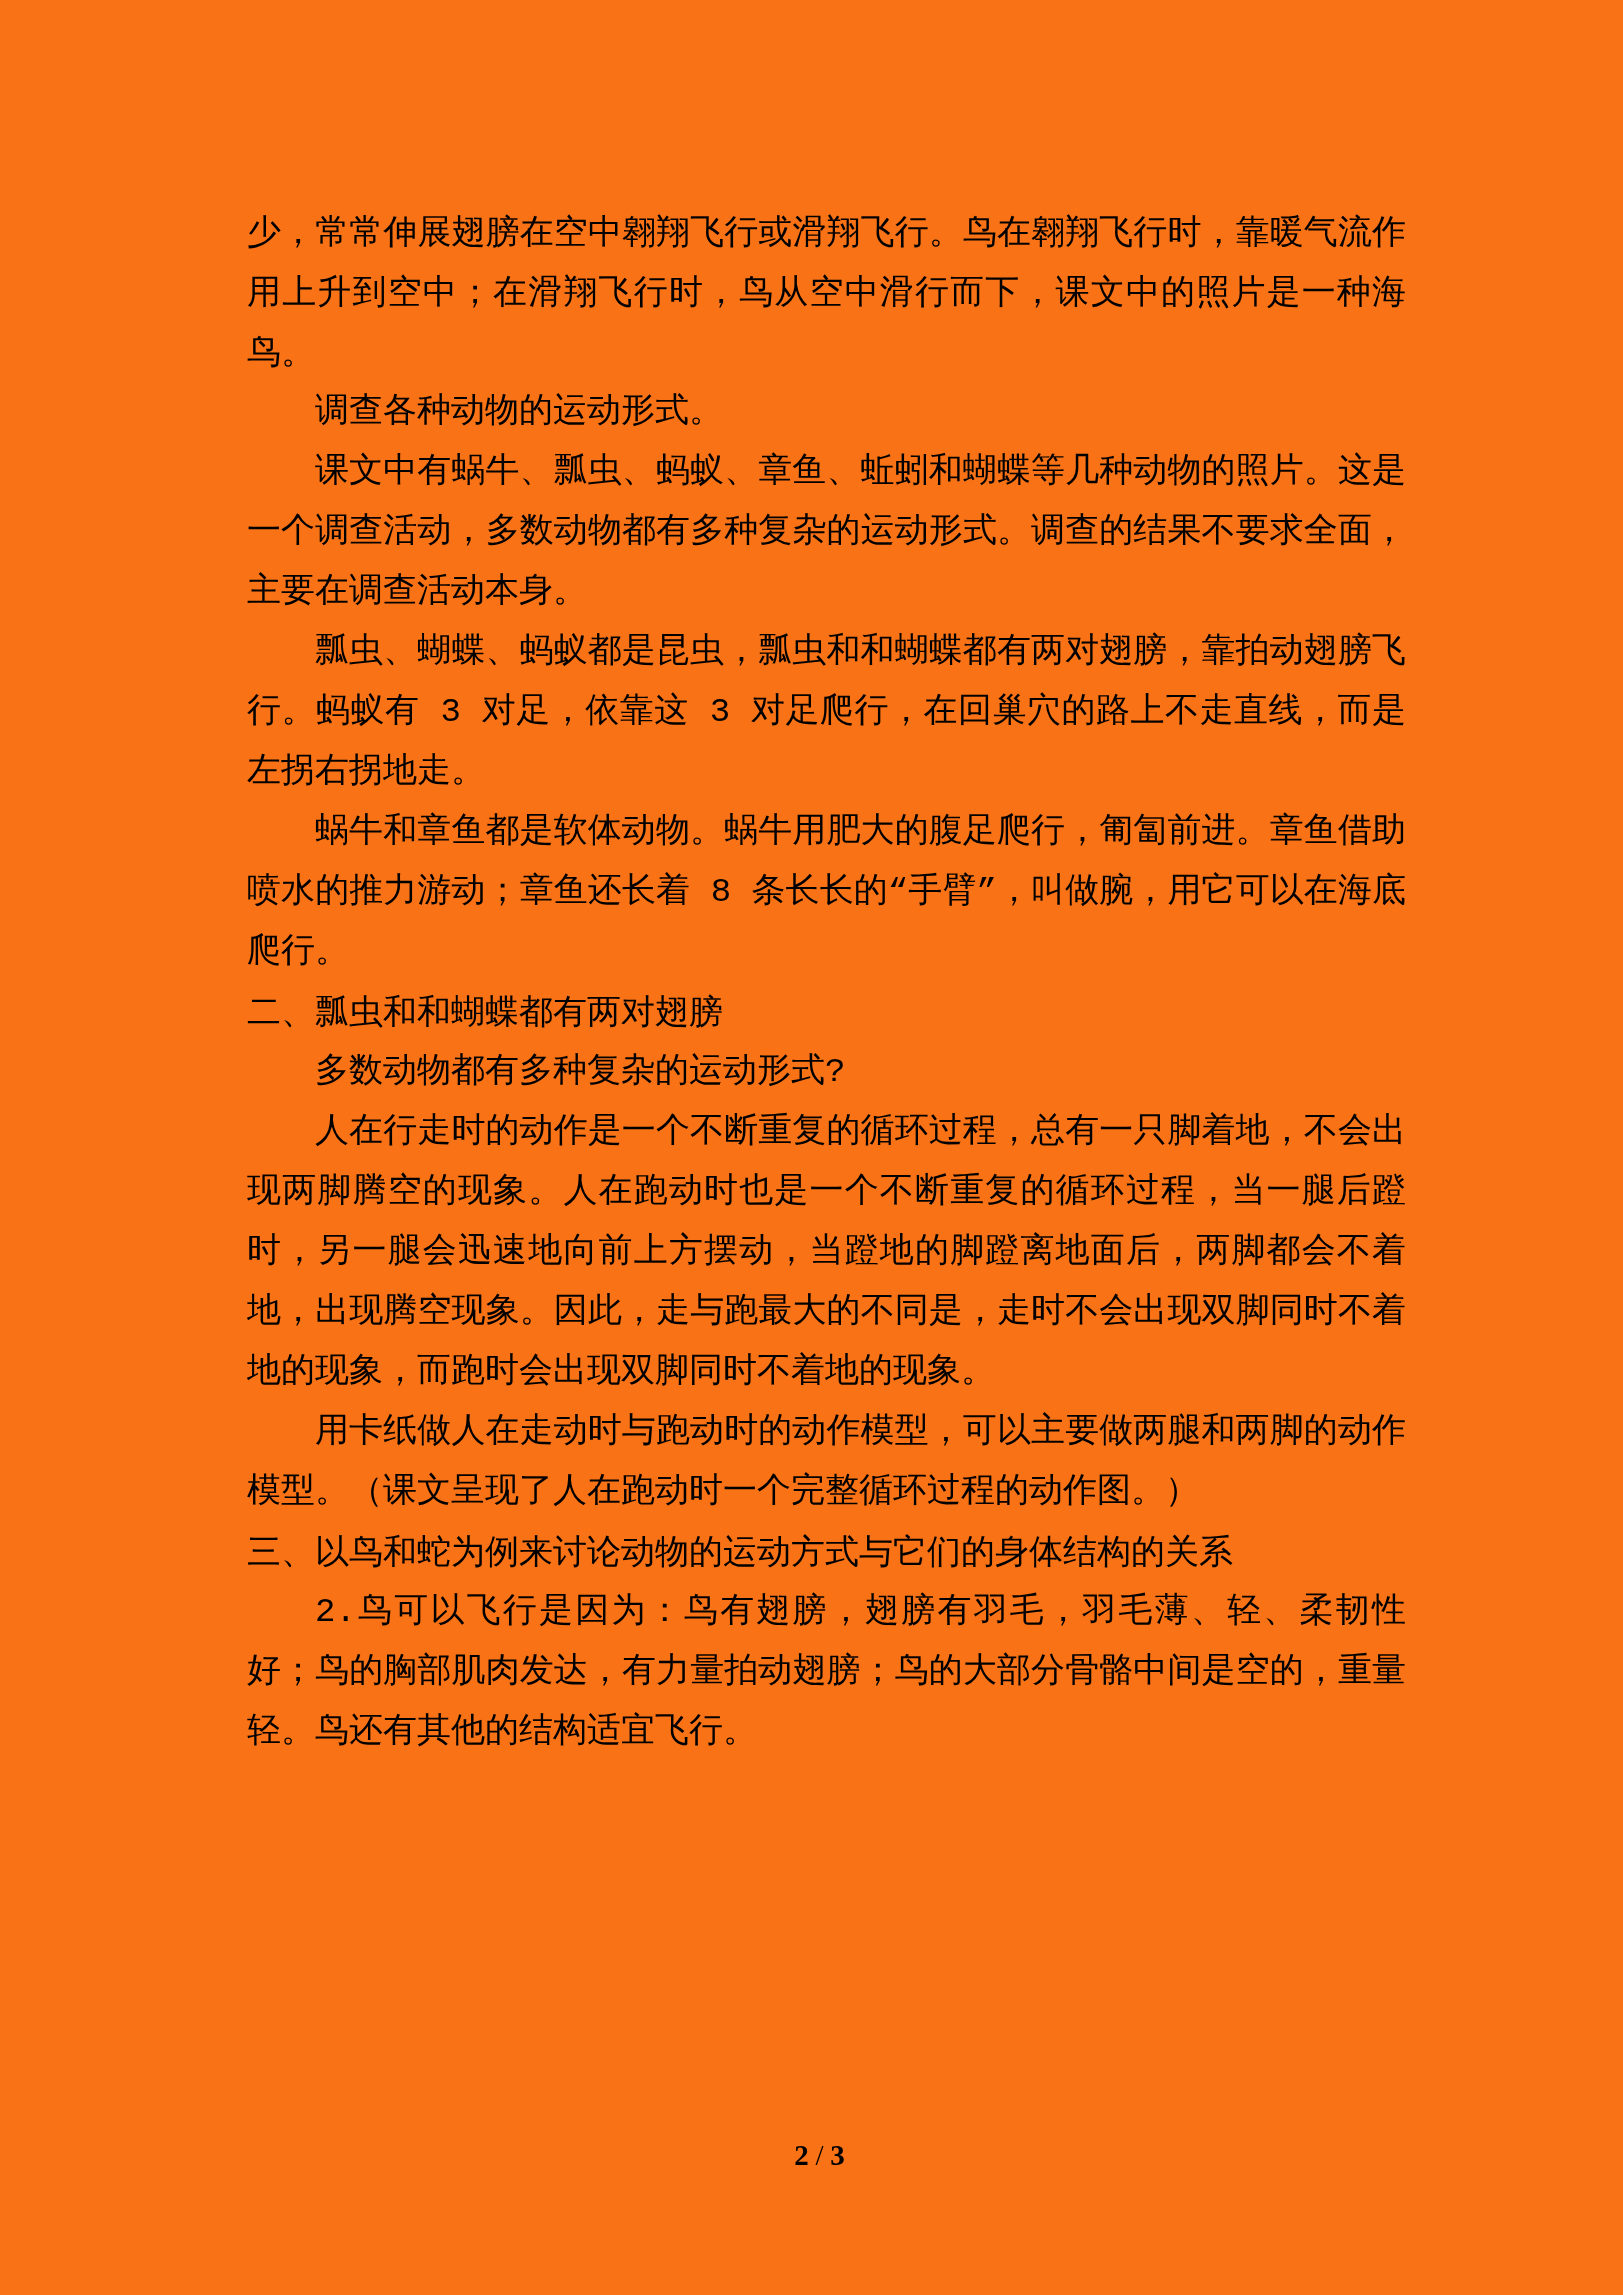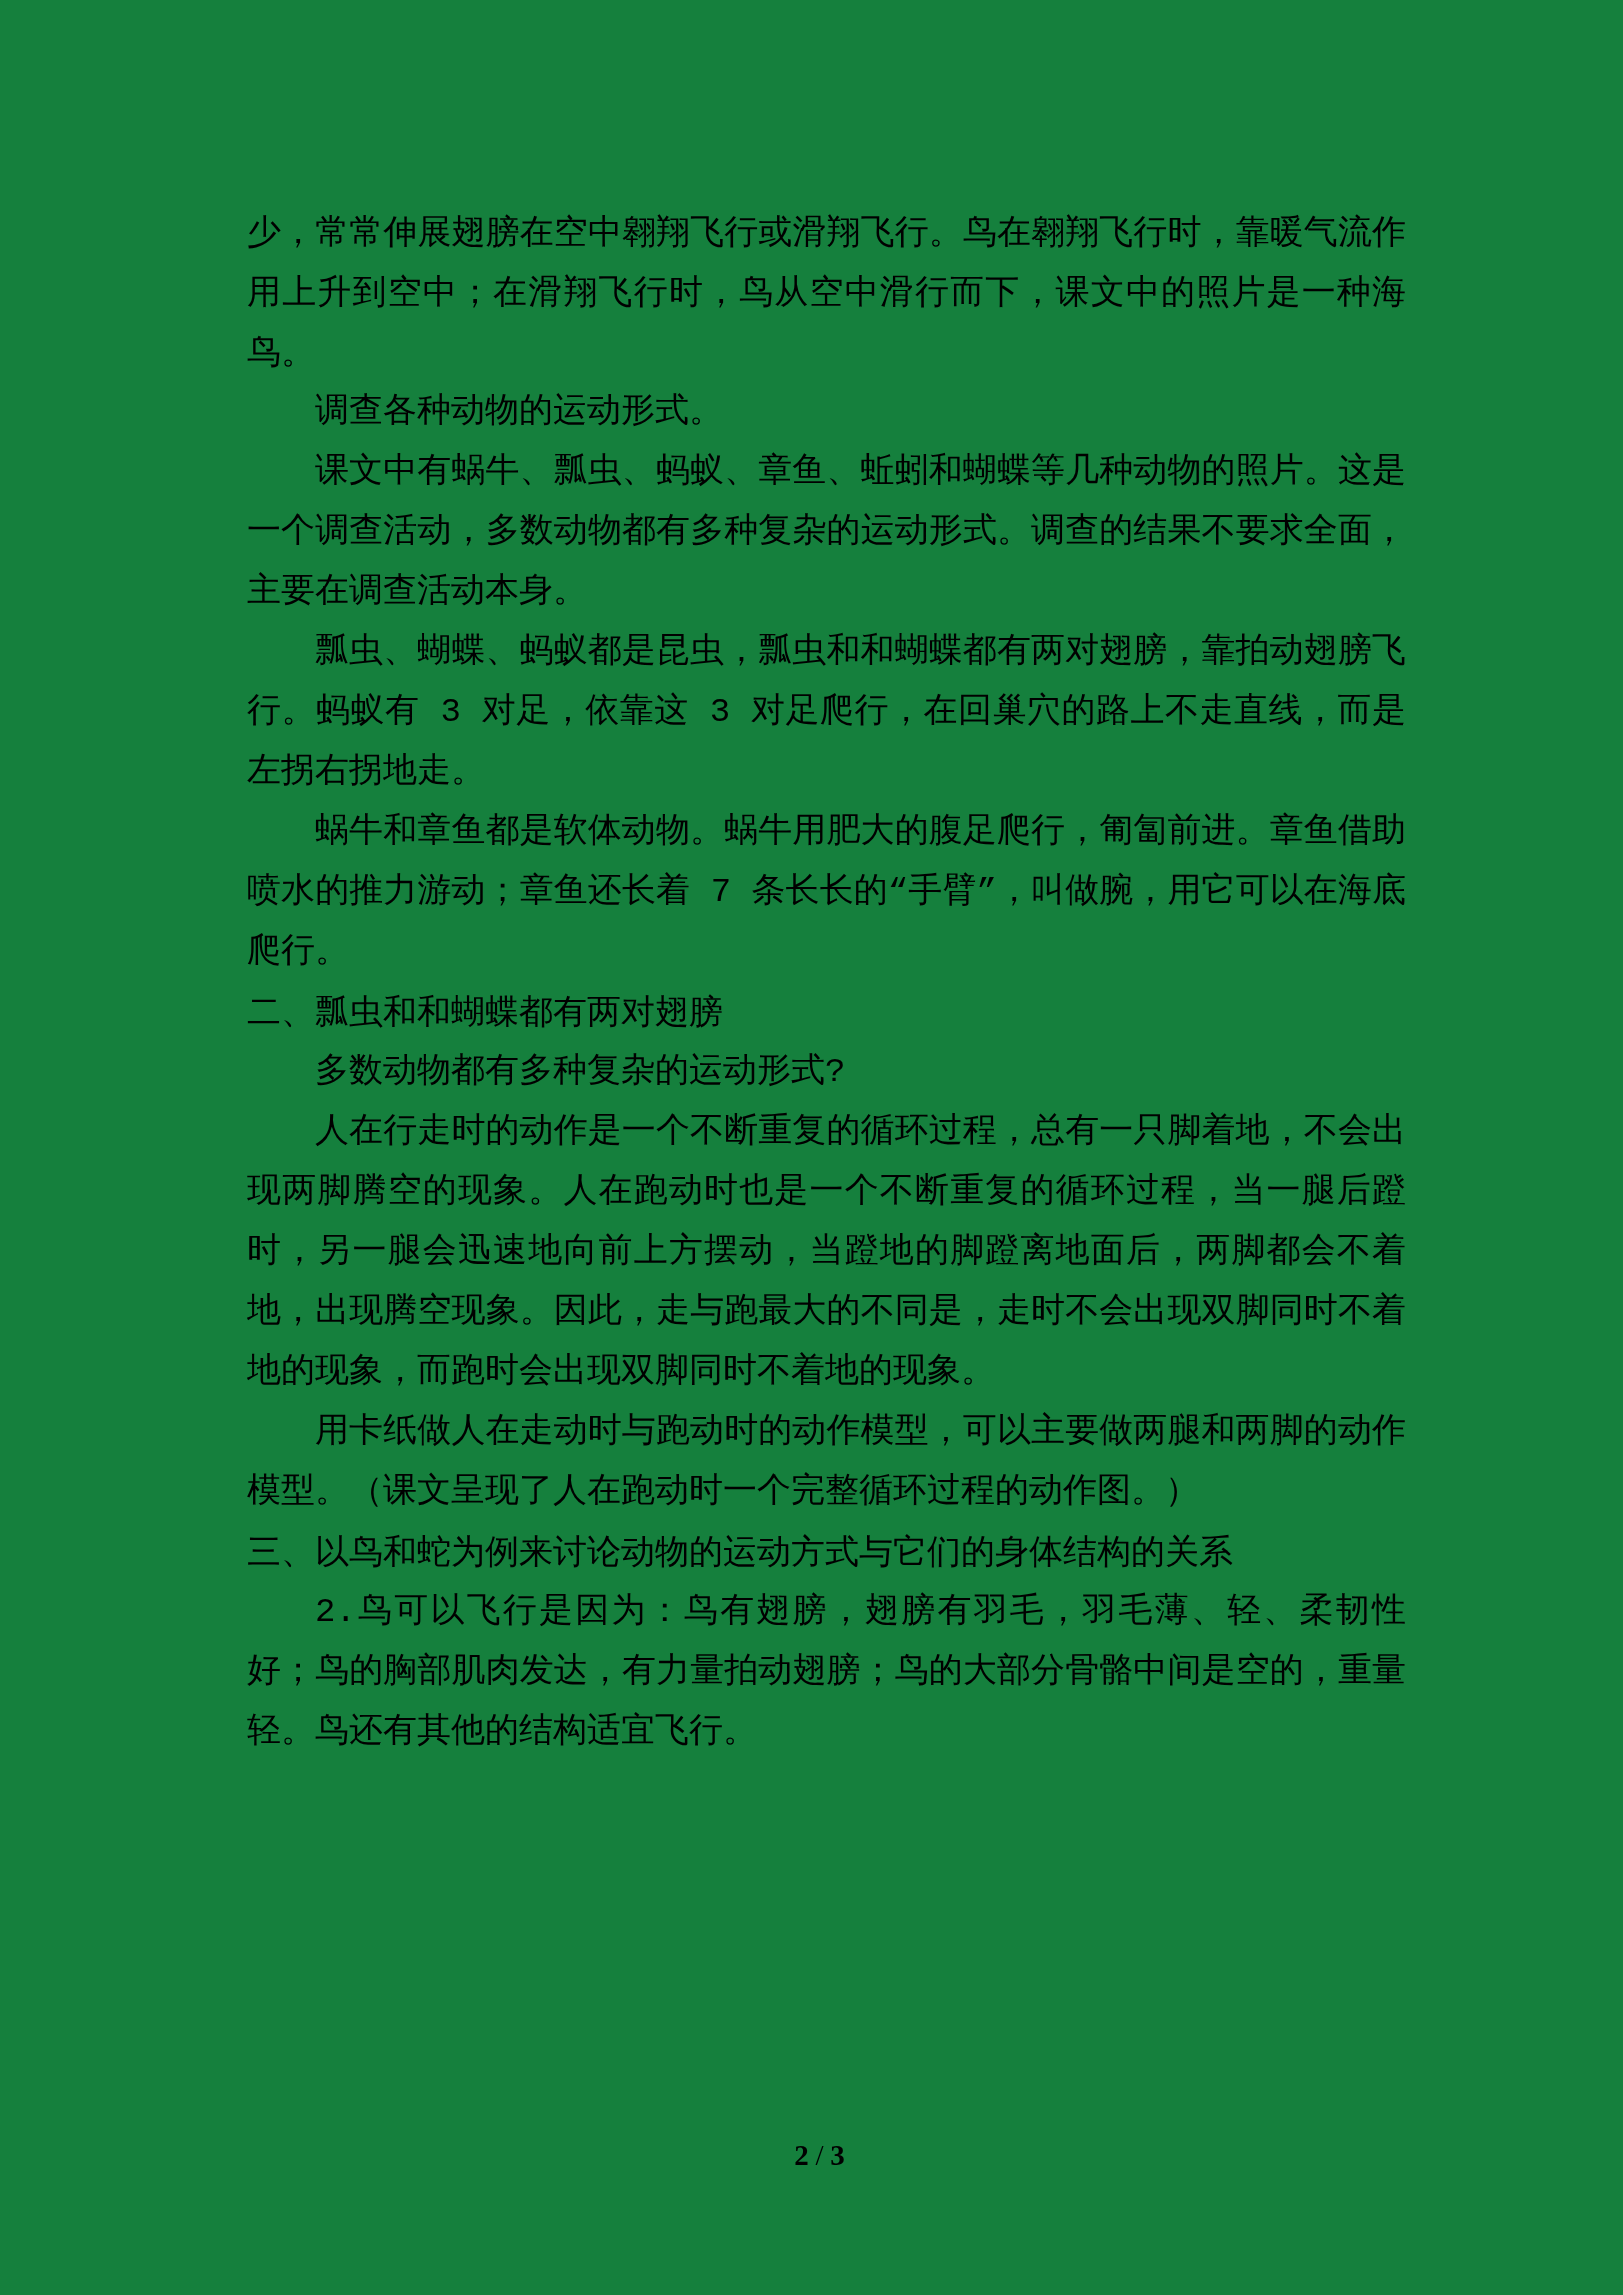--- a/index.html
+++ b/index.html
@@ -13,21 +13,21 @@
     position: relative;
     font-family: "Liberation Serif", "DejaVu Serif", serif;
     color: #000000;
   }
   .page {
     position: absolute;
     left: 0;
     top: 0;
     width: 1623px;
     height: 2295px;
-    background: #15803d;
+    background: #f97316;
     overflow: hidden;
   }
   .content {
     position: absolute;
     left: 247px;
     top: 202px;
     width: 1159px;
     font-size: 34px;
     line-height: 60px;
     text-align: justify;
@@ -67,21 +67,21 @@
 </head>
 <body>
 
 <div class="page">
 
   <main class="content">
     <p class="flush">少，常常伸展翅膀在空中翱翔飞行或滑翔飞行。鸟在翱翔飞行时，靠暖气流作用上升到空中；在滑翔飞行时，鸟从空中滑行而下，课文中的照片是一种海鸟。</p>
     <p class="ind">调查各种动物的运动形式。</p>
     <p class="ind">课文中有蜗牛、瓢虫、蚂蚁、章鱼、蚯蚓和蝴蝶等几种动物的照片。这是一个调查活动，多数动物都有多种复杂的运动形式。调查的结果不要求全面，主要在调查活动本身。</p>
     <p class="ind">瓢虫、蝴蝶、蚂蚁都是昆虫，瓢虫和和蝴蝶都有两对翅膀，靠拍动翅膀飞行。蚂蚁有 3 对足，依靠这 3 对足爬行，在回巢穴的路上不走直线，而是左拐右拐地走。</p>
-    <p class="ind">蜗牛和章鱼都是软体动物。蜗牛用肥大的腹足爬行，匍匐前进。章鱼借助喷水的推力游动；章鱼还长着 7 条长长的“手臂”，叫做腕，用它可以在海底爬行。</p>
+    <p class="ind">蜗牛和章鱼都是软体动物。蜗牛用肥大的腹足爬行，匍匐前进。章鱼借助喷水的推力游动；章鱼还长着 8 条长长的“手臂”，叫做腕，用它可以在海底爬行。</p>
     <p class="flush">二、瓢虫和和蝴蝶都有两对翅膀</p>
     <p class="ind">多数动物都有多种复杂的运动形式?</p>
     <p class="ind">人在行走时的动作是一个不断重复的循环过程，总有一只脚着地，不会出现两脚腾空的现象。人在跑动时也是一个不断重复的循环过程，当一腿后蹬时，另一腿会迅速地向前上方摆动，当蹬地的脚蹬离地面后，两脚都会不着地，出现腾空现象。因此，走与跑最大的不同是，走时不会出现双脚同时不着地的现象，而跑时会出现双脚同时不着地的现象。</p>
     <p class="ind">用卡纸做人在走动时与跑动时的动作模型，可以主要做两腿和两脚的动作模型。（课文呈现了人在跑动时一个完整循环过程的动作图。）</p>
     <p class="flush">三、以鸟和蛇为例来讨论动物的运动方式与它们的身体结构的关系</p>
     <p class="ind">2.鸟可以飞行是因为：鸟有翅膀，翅膀有羽毛，羽毛薄、轻、柔韧性好；鸟的胸部肌肉发达，有力量拍动翅膀；鸟的大部分骨骼中间是空的，重量轻。鸟还有其他的结构适宜飞行。</p>
   </main>
 
   <div class="footer">
     <span class="pg-num">2</span><span class="pg-sep">/</span><span class="pg-num">3</span>

